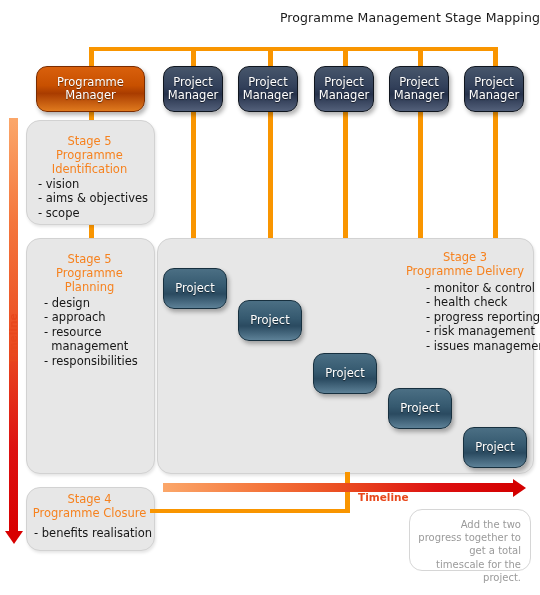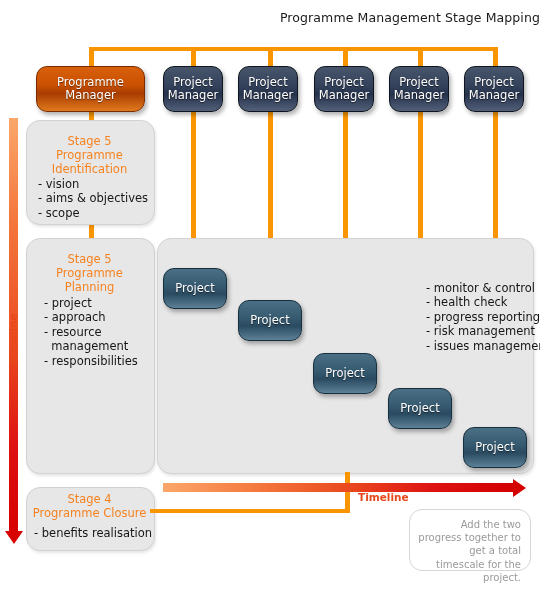--- a/index.html
+++ b/index.html
@@ -129,26 +129,28 @@
   <div class="panel-title" style="left:26px;top:134px;width:127px;white-space:pre;">Stage 5
 Programme
 Identification</div>
   <div class="panel-list" style="left:38px;top:177px;">- vision
 - aims &amp; objectives
 - scope</div>
 
   <div class="panel-title" style="left:26px;top:252px;width:127px;white-space:pre;">Stage 5
 Programme
 Planning</div>
-  <div class="panel-list" style="left:44px;top:296px;">- project
+  <div class="panel-list" style="left:44px;top:296px;">- design
 - approach
 - resource
   management
 - responsibilities</div>
 
+  <div class="panel-title" style="left:398px;top:250px;width:134px;white-space:pre;">Stage 3
+Programme Delivery</div>
   <div class="panel-list" style="left:406px;top:281px;margin-left:20px;">- monitor &amp; control
 - health check
 - progress reporting
 - risk management
 - issues management</div>
 
   <div class="panel-title" style="left:26px;top:492px;width:127px;white-space:pre;">Stage 4
 Programme Closure</div>
   <div class="panel-list" style="left:34px;top:526px;text-align:right;">- benefits realisation</div>
 

